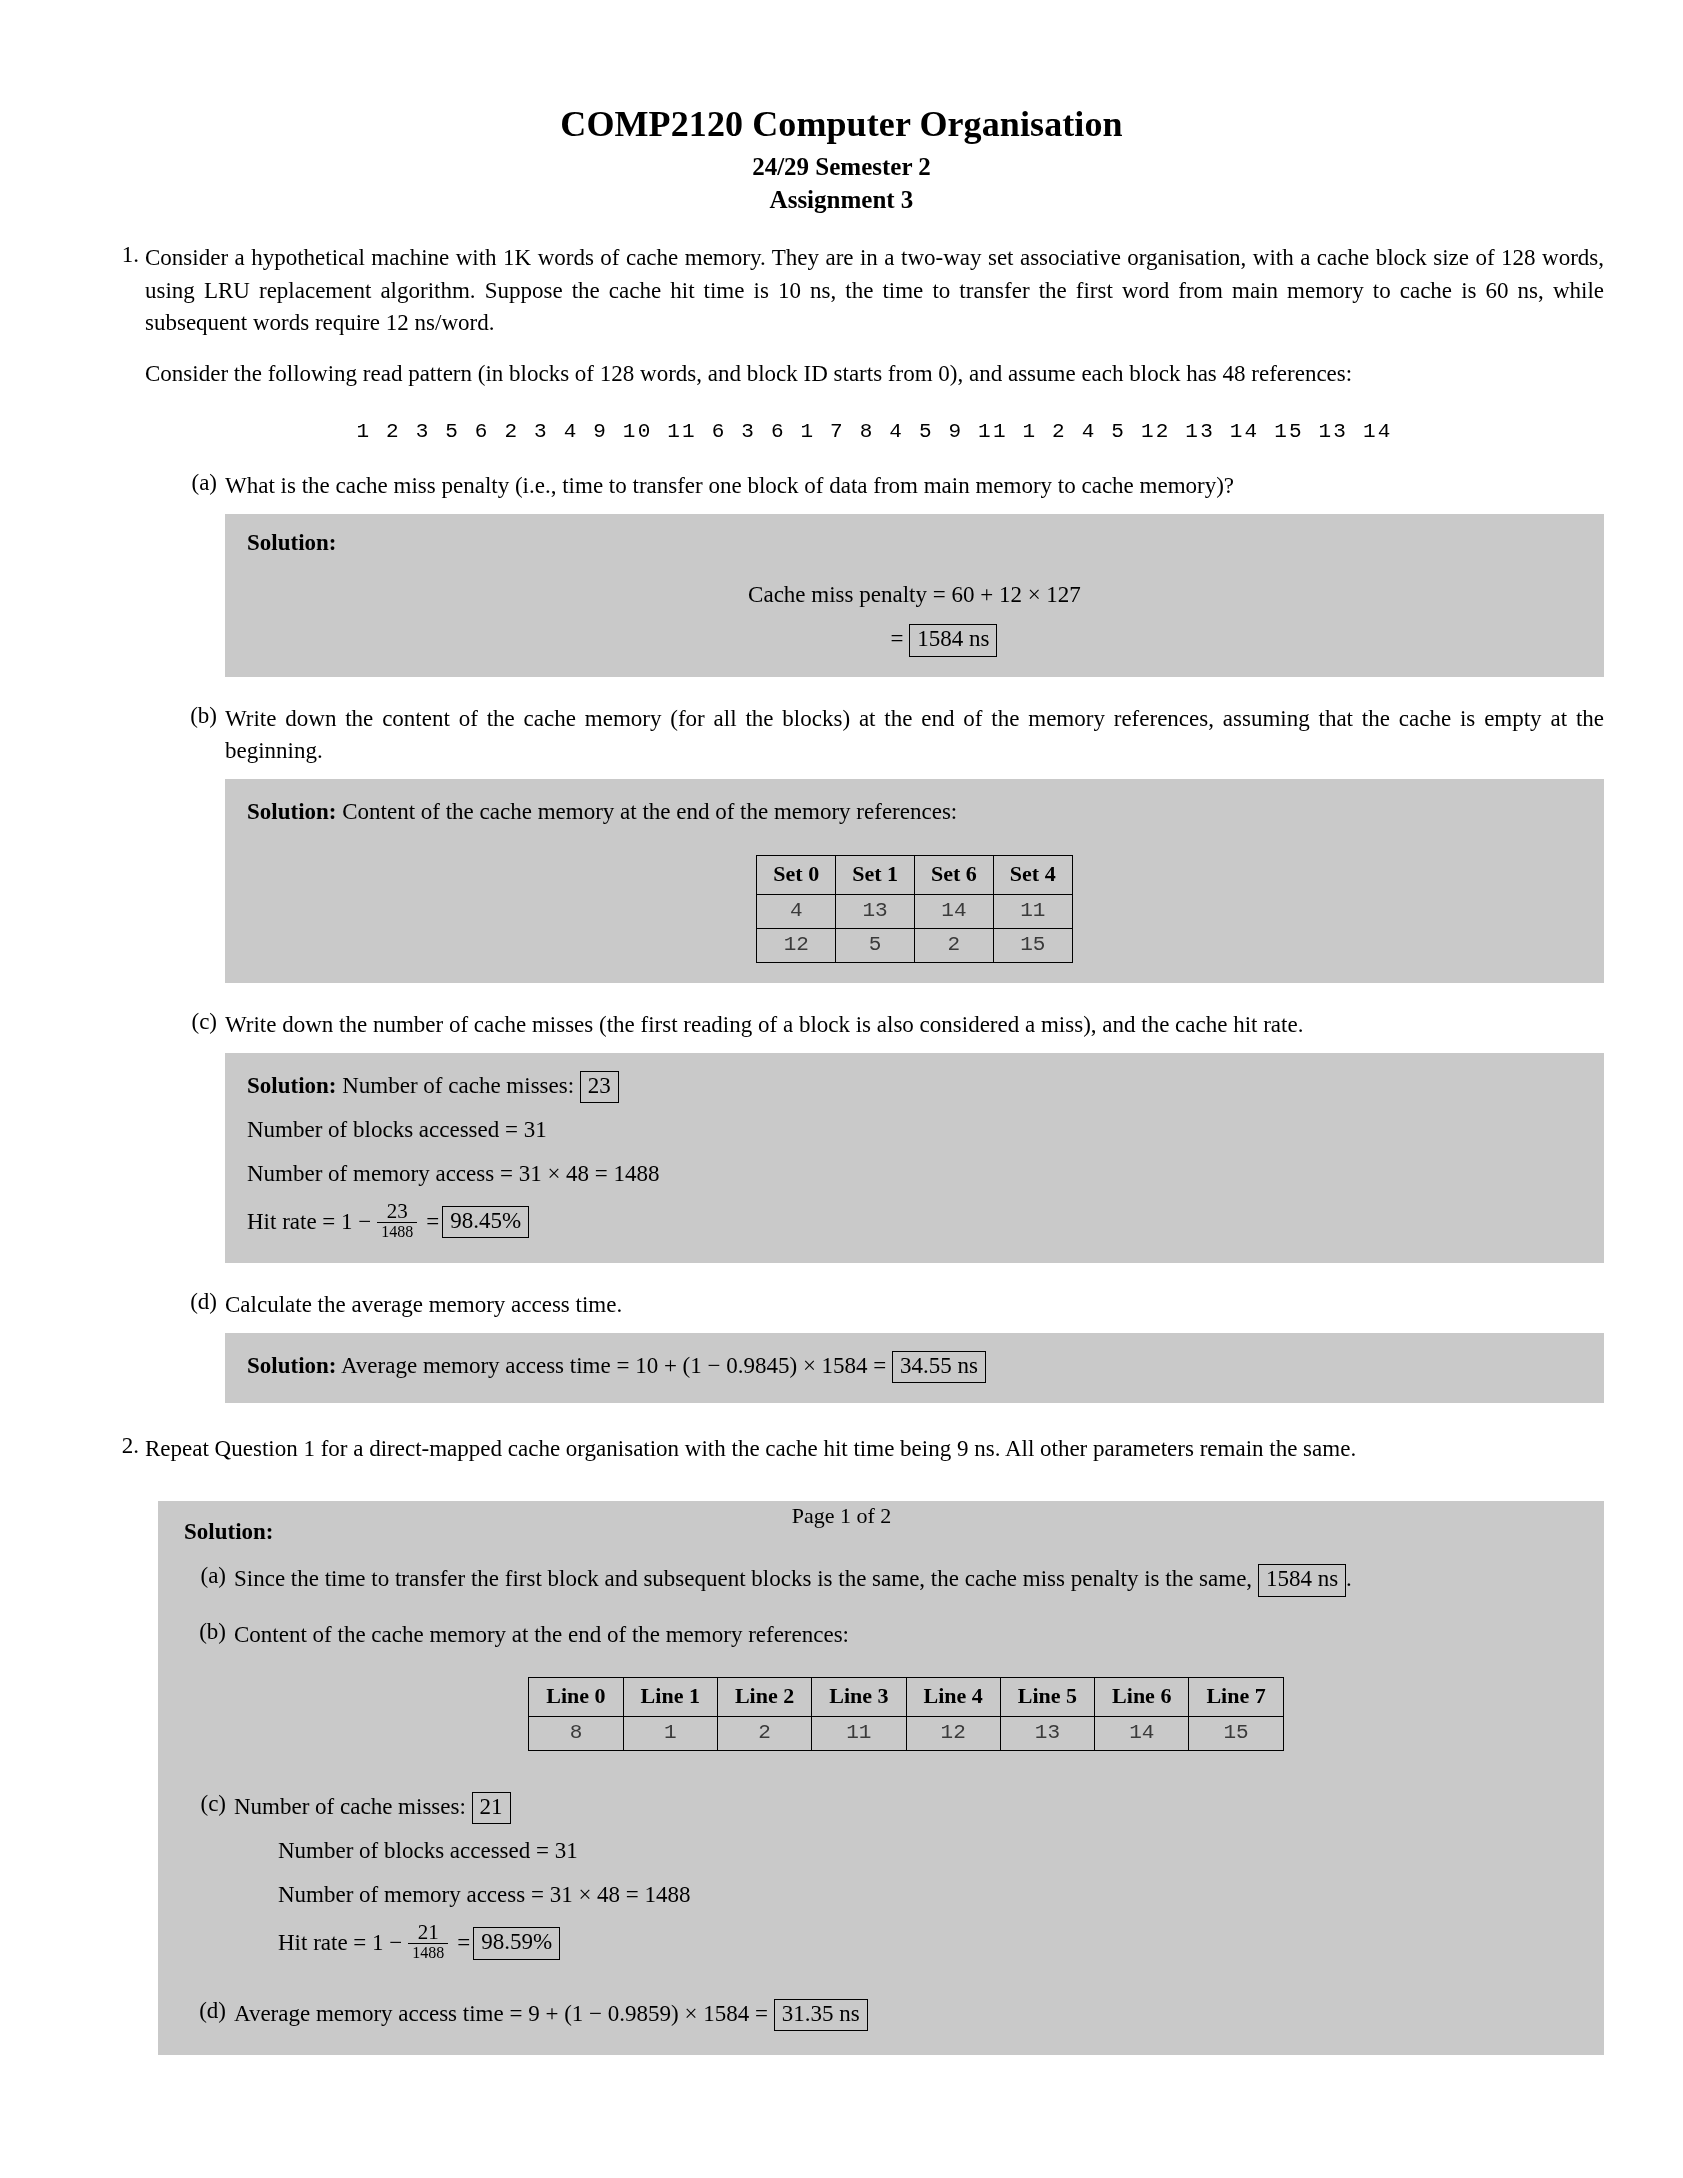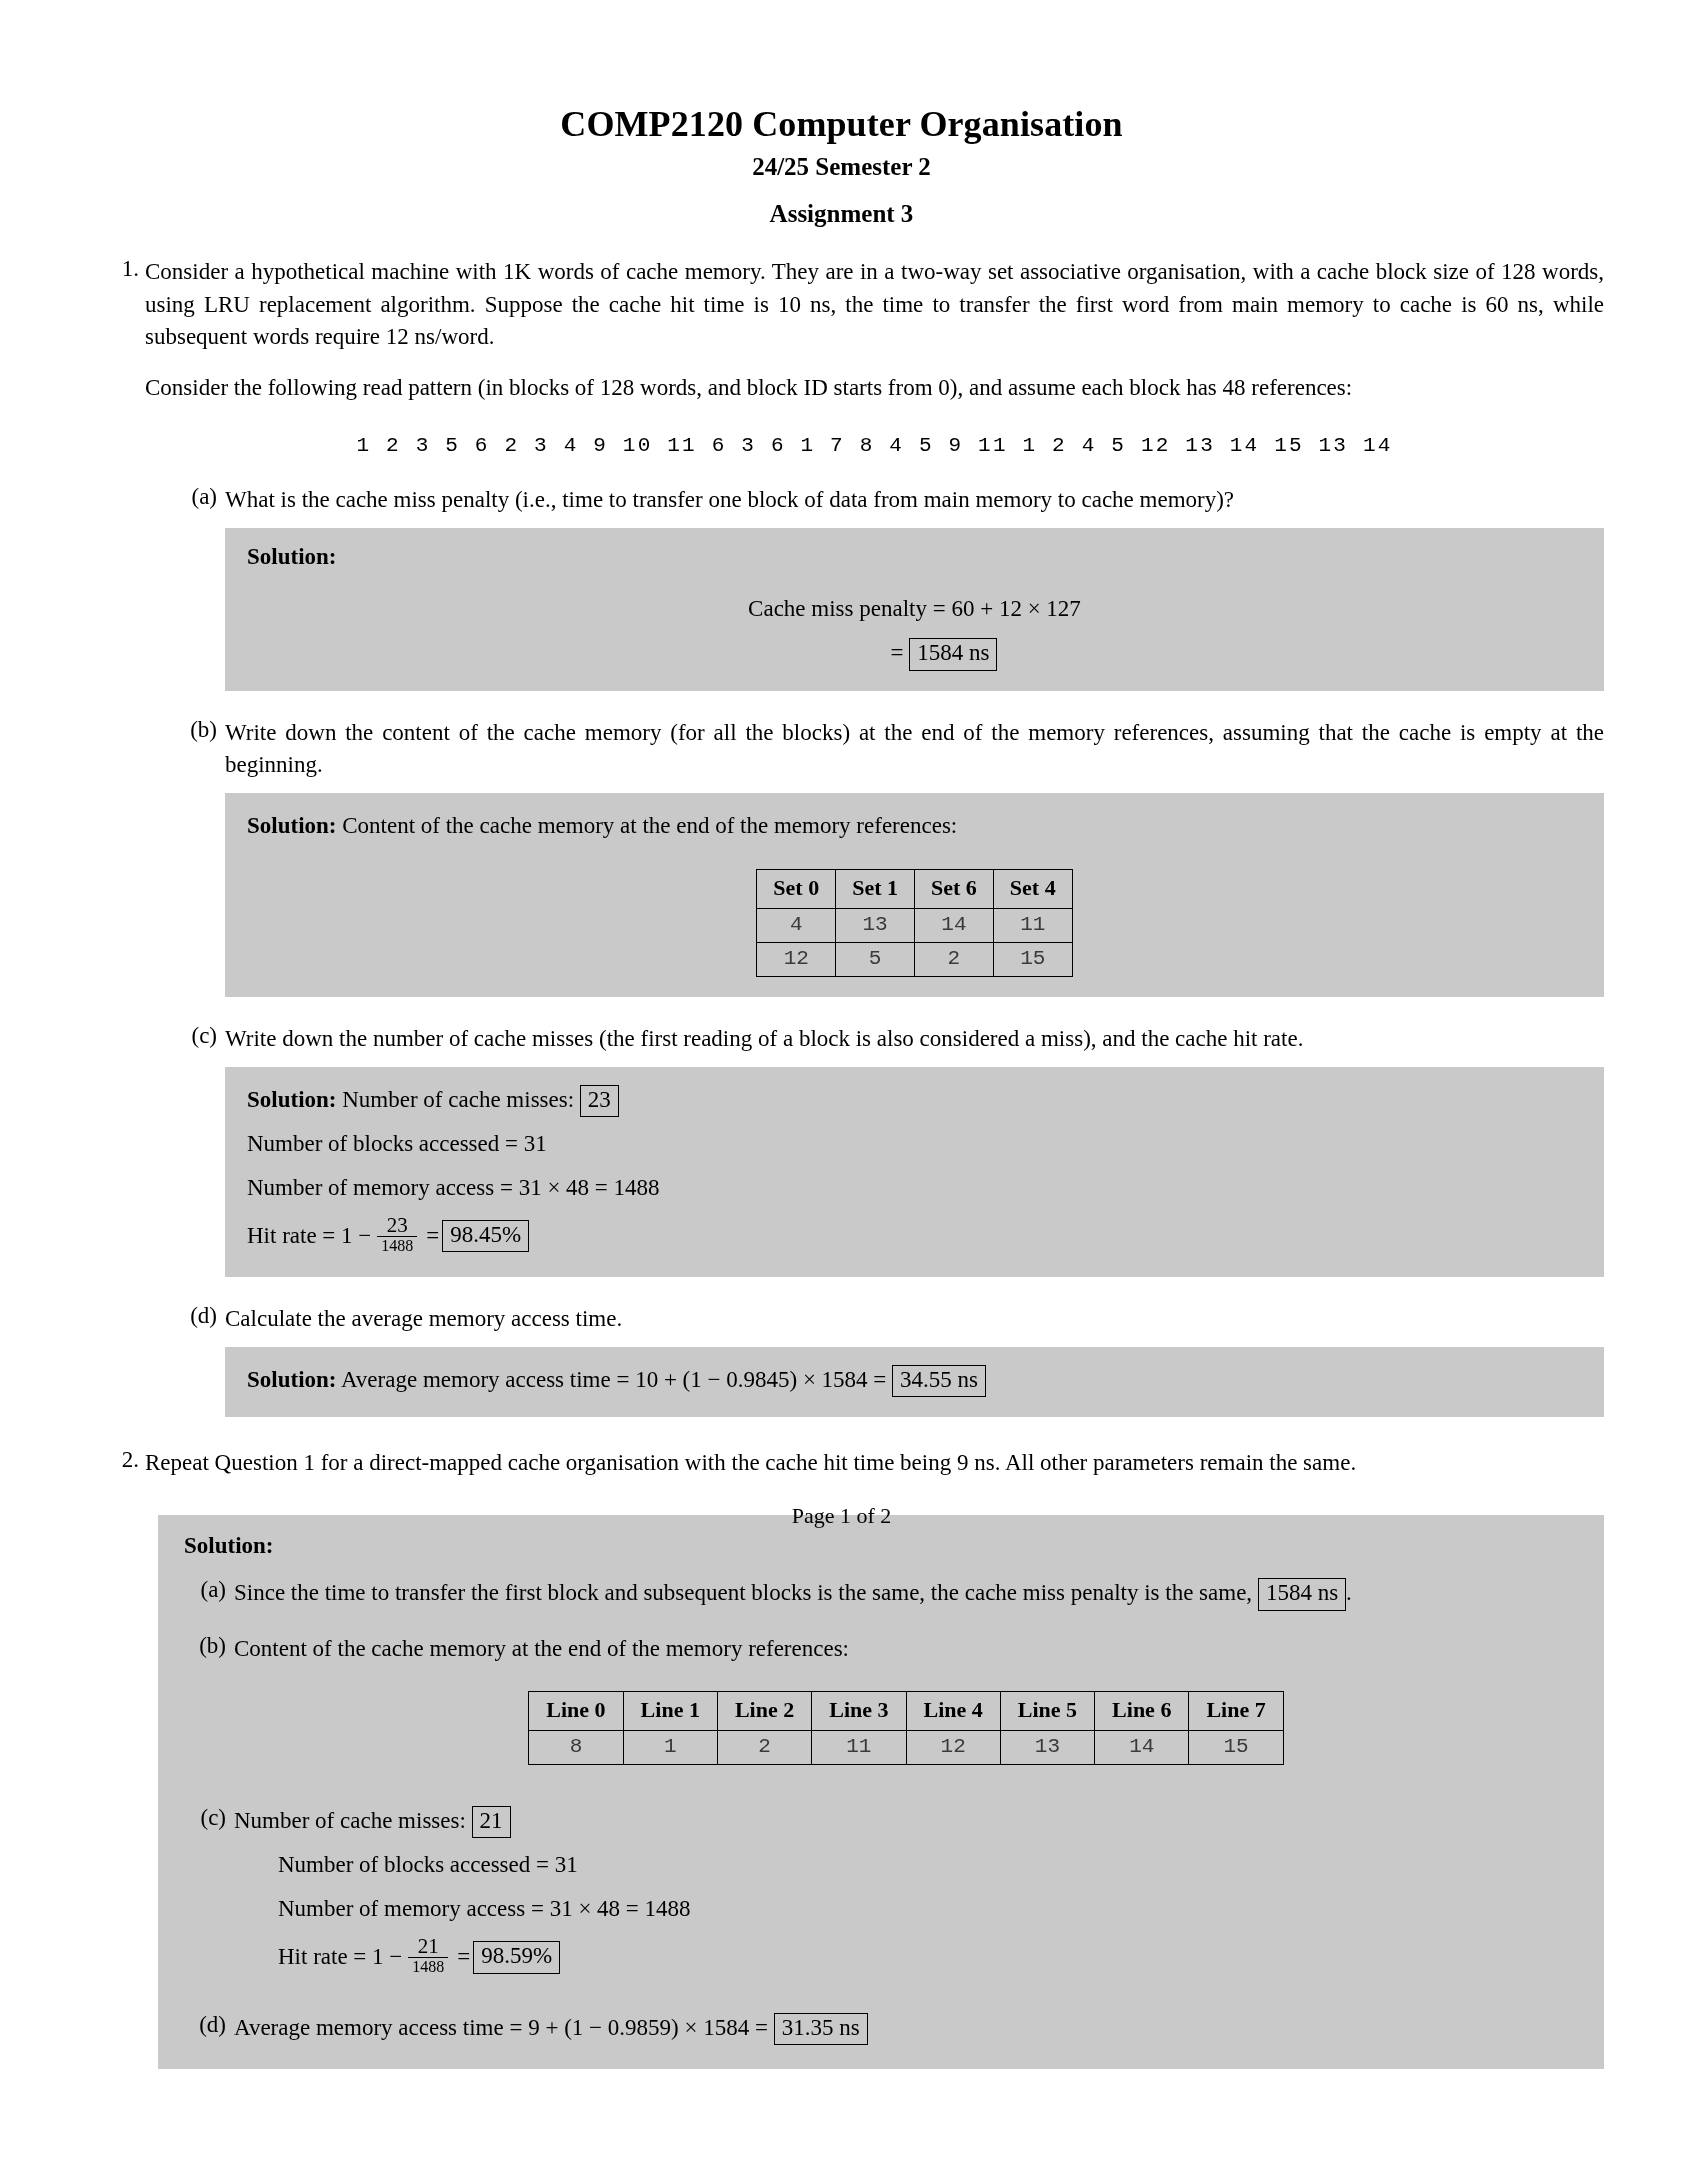--- a/index.html
+++ b/index.html
@@ -37,21 +37,21 @@
   .doc-subtitle {
     font-size: 25px;
     font-weight: bold;
     line-height: 1.3;
     margin-top: 6px;
   }
   .doc-subtitle2 {
     font-size: 25px;
     font-weight: bold;
     line-height: 1.3;
-    margin-top: 14px;
+    margin-top: 0;
   }
 
   
   .qlist {
     margin-top: 26px;
     padding: 0 79px 0 109px;
   }
   .q-item {
     position: relative;
     padding-left: 36px;
@@ -227,21 +227,21 @@
   }
   .op { padding: 0 3px; }
 </style>
 </head>
 <body>
 
 <div class="page">
 
   <div class="doc-header">
     <div class="doc-title">COMP2120 Computer Organisation</div>
-    <div class="doc-subtitle">24/25 Semester 2</div>
+    <div class="doc-subtitle">24/29 Semester 2</div>
     <div class="doc-subtitle2">Assignment 3</div>
   </div>
 
   <div class="qlist">
 
     <div class="q-item">
       <div class="q-num">1.</div>
 
       <div class="q-para">Consider a hypothetical machine with 1K words of cache memory. They are in a two-way set associative organisation, with a cache block size of 128 words, using LRU replacement algorithm. Suppose the cache hit time is 10 ns, the time to transfer the first word from main memory to cache is 60 ns, while subsequent words require 12 ns/word.</div>
       <div class="q-para">Consider the following read pattern (in blocks of 128 words, and block ID starts from 0), and assume each block has 48 references:</div>

